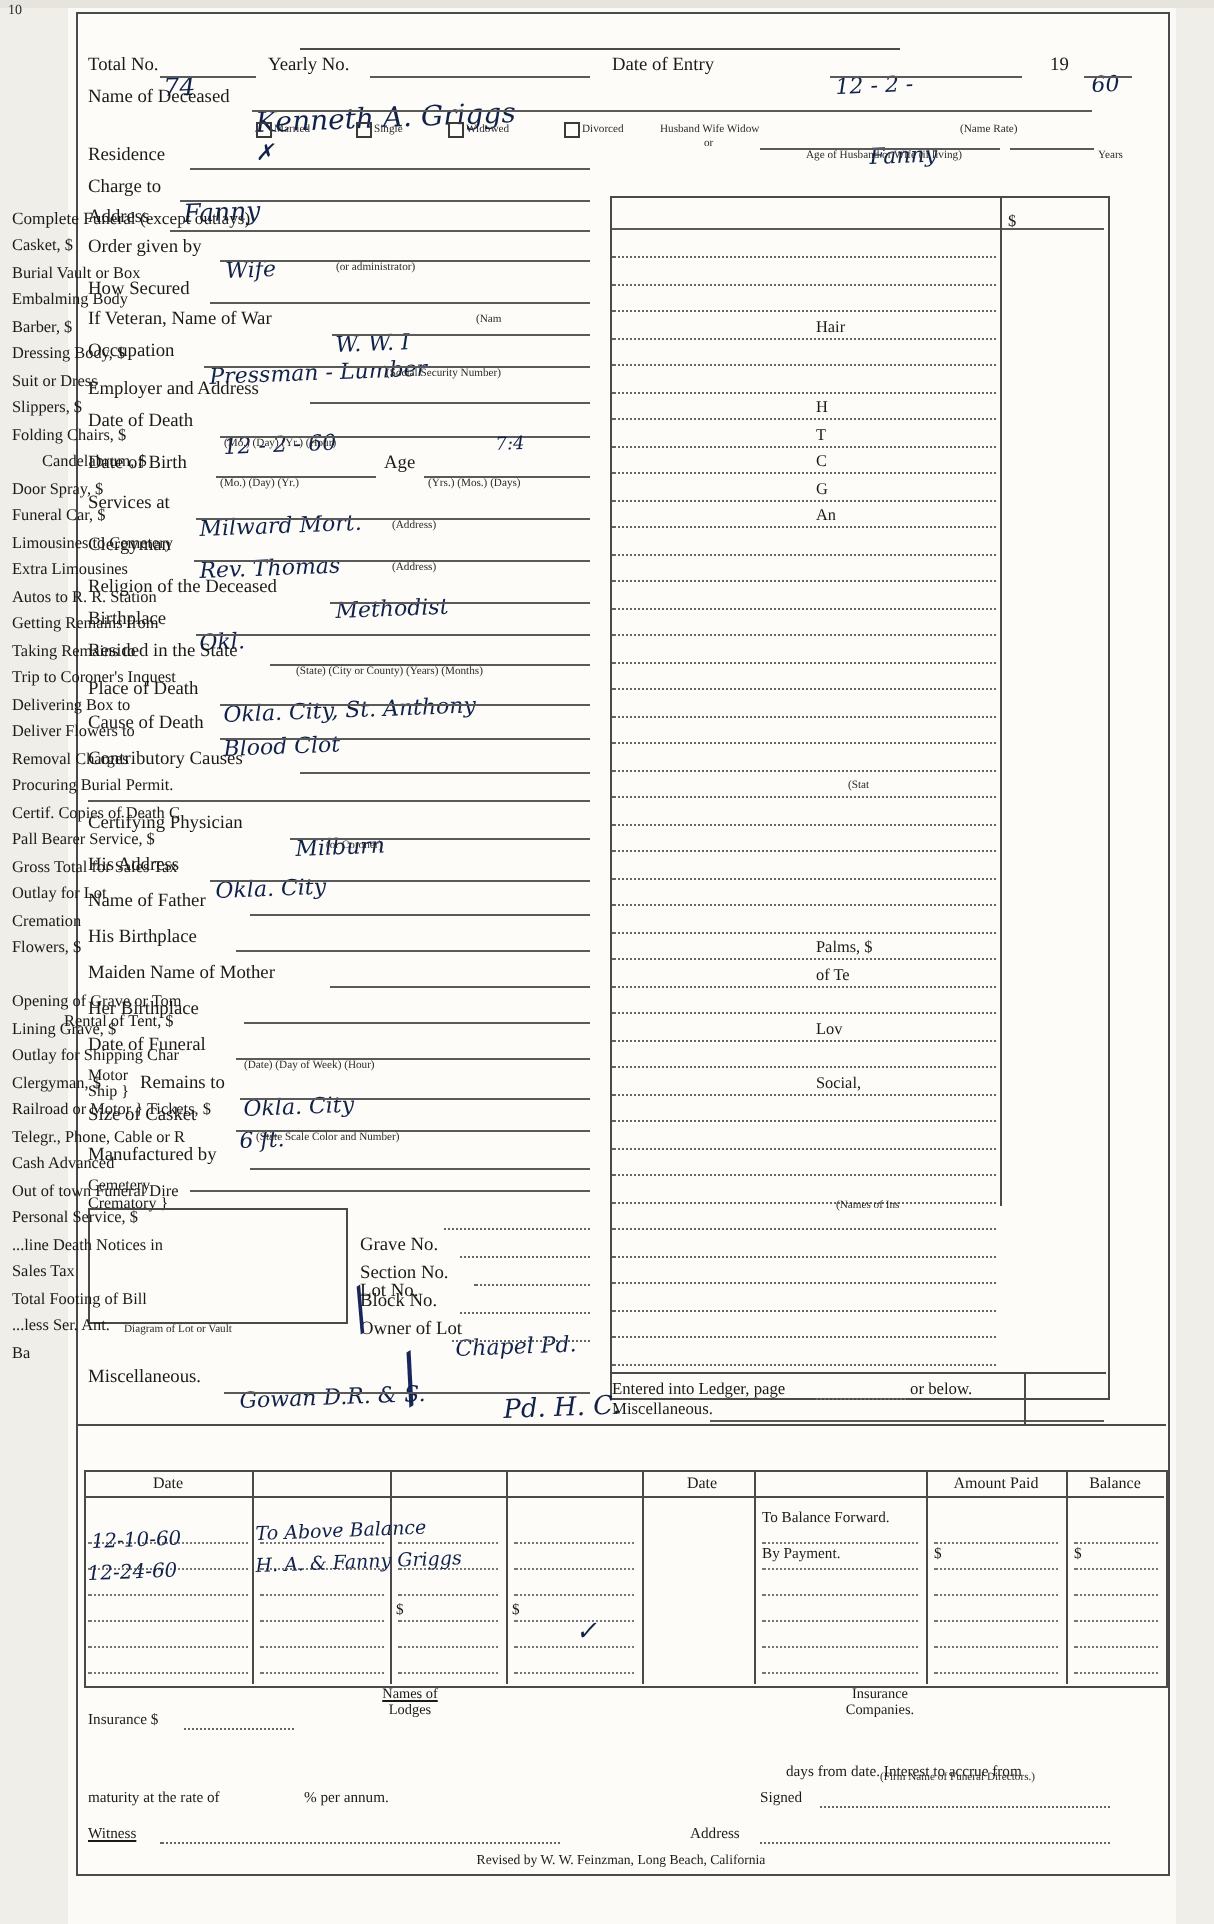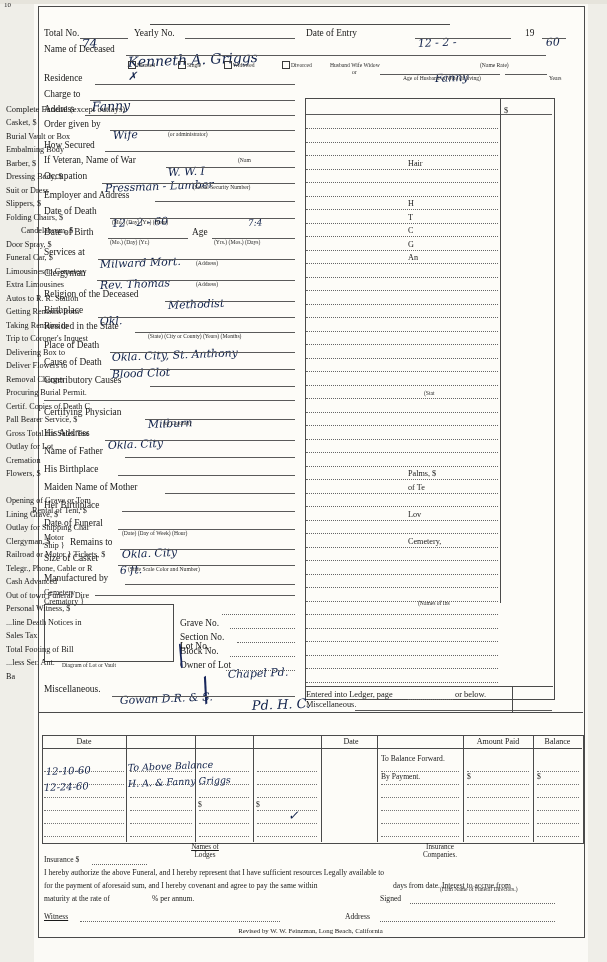--- a/index.html
+++ b/index.html
@@ -294,30 +294,30 @@
       <div class="rc-dollar" style="left: 408px; top: 482.5px; text-align: center;">of Te</div>
       <div class="rc-item" style="top: 496px;">Opening of Grave or Tom</div>
       <div class="dotline" style="left: 306px; top: 506px; width: 192px;"></div>
       <div class="rc-item" style="top: 509.5px;">Lining Grave, $</div>
       <div class="dotline" style="left: 306px; top: 519.5px; width: 192px;"></div>
       <div class="rc-dollar" style="left: 408px; top: 509.5px;">Lov</div>
       <div class="rc-item" style="top: 523px;">Outlay for Shipping Char</div>
       <div class="dotline" style="left: 306px; top: 533px; width: 192px;"></div>
       <div class="rc-item" style="top: 536.5px;">Clergyman, $</div>
       <div class="dotline" style="left: 306px; top: 546.5px; width: 192px;"></div>
-      <div class="rc-dollar" style="left: 408px; top: 536.5px;">Cemetery,</div>
+      <div class="rc-dollar" style="left: 408px; top: 536.5px;">Social,</div>
       <div class="rc-item" style="top: 550px;">Railroad or Motor } Tickets, $</div>
       <div class="dotline" style="left: 306px; top: 560px; width: 192px;"></div>
       <div class="rc-item" style="top: 563.5px;">Telegr., Phone, Cable or R</div>
       <div class="dotline" style="left: 306px; top: 573.5px; width: 192px;"></div>
       <div class="rc-item" style="top: 577px;">Cash Advanced</div>
       <div class="dotline" style="left: 306px; top: 587px; width: 192px;"></div>
       <div class="rc-item" style="top: 590.5px;">Out of town Funeral Dire</div>
       <div class="dotline" style="left: 306px; top: 600.5px; width: 192px;"></div>
-      <div class="rc-item" style="top: 604px;">Personal Witness, $</div>
+      <div class="rc-item" style="top: 604px;">Personal Service, $</div>
       <div class="dotline" style="left: 306px; top: 614px; width: 192px;"></div>
       <div class="rc-item" style="top: 617.5px;">...line Death Notices in</div>
       <div class="dotline" style="left: 306px; top: 627.5px; width: 192px;"></div>
       <div class="rc-item" style="top: 631px;">Sales Tax</div>
       <div class="dotline" style="left: 306px; top: 641px; width: 192px;"></div>
       <div class="rc-item" style="top: 644.5px;">Total Footing of Bill</div>
       <div class="dotline" style="left: 306px; top: 654.5px; width: 192px;"></div>
       <div class="rc-item" style="top: 658px;">...less    Ser.  Ant.</div>
       <div class="dotline" style="left: 306px; top: 668px; width: 192px;"></div>
       <div class="rc-item" style="top: 671.5px;">Ba</div>
@@ -411,22 +411,20 @@
   <div class="ft" style="left:256px;top:800px;">$</div>
   <div class="hand" style="left:288px;top:808px;font-size:13px;">✓</div>
 
   <div class="ftc" style="left:150px;top:843px;width:110px;text-decoration:underline;">Names of</div>
   <div class="ftc" style="left:150px;top:851px;width:110px;">Lodges</div>
   <div class="ftc" style="left:385px;top:843px;width:110px;">Insurance</div>
   <div class="ftc" style="left:385px;top:851px;width:110px;">Companies.</div>
   <div class="ft" style="left:44px;top:855px;">Insurance $</div>
   <div class="dotline" style="left:92px;top:864px;width:55px;"></div>
 
-  <div class="ft" style="left:44px;top:868px;">I hereby authorize the above Funeral, and I hereby represent that I have sufficient resources Legally available to</div>
-  <div class="ft" style="left:44px;top:881px;">for the payment of aforesaid sum, and I hereby covenant and agree to pay the same within</div>
   <div class="ft" style="left:393px;top:881px;">days from date.   Interest to accrue from</div>
   <div class="ft" style="left:44px;top:894px;">maturity at the rate of</div>
   <div class="ft" style="left:152px;top:894px;">% per annum.</div>
   <div class="ft" style="left:380px;top:894px;">Signed</div>
   <div class="dotline" style="left:410px;top:903px;width:145px;"></div>
   <div class="tiny" style="left:440px;top:886px;">(Firm Name of Funeral Directors.)</div>
   <div class="ft" style="left:44px;top:912px;text-decoration:underline;">Witness</div>
   <div class="dotline" style="left:80px;top:921px;width:200px;"></div>
   <div class="ft" style="left:345px;top:912px;">Address</div>
   <div class="dotline" style="left:380px;top:921px;width:175px;"></div>

